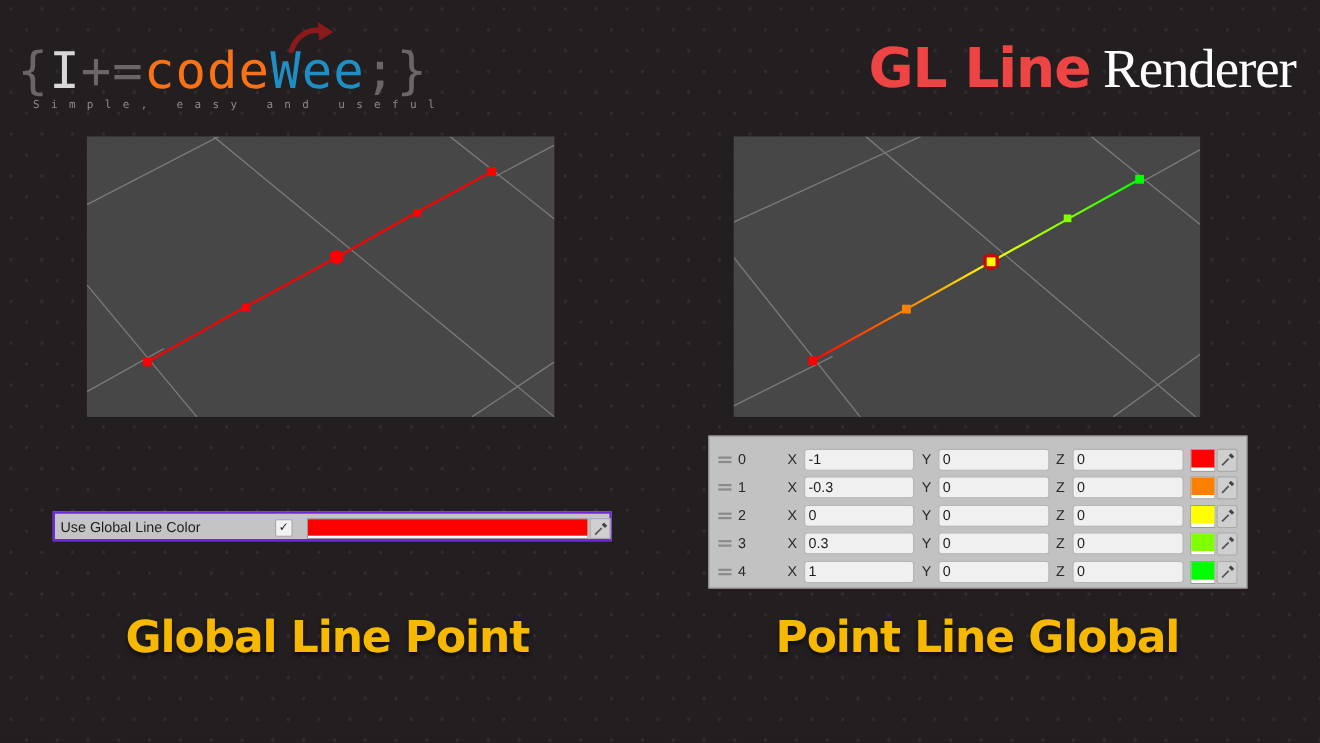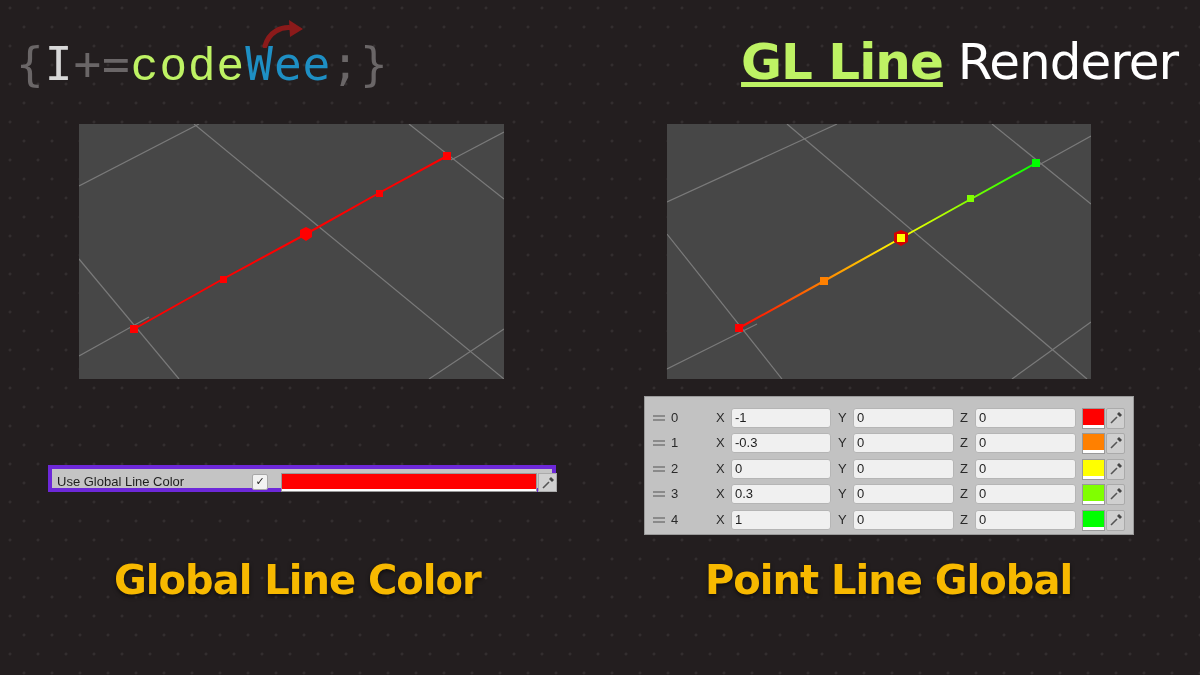--- a/index.html
+++ b/index.html
@@ -18,50 +18,50 @@
   
   .logo { position: absolute; left: 16px; top: 18px; width: 410px; height: 88px; }
   .logo-main {
     position: absolute; left: 0; top: 16px;
     font-family: "DejaVu Sans Mono", monospace;
     font-size: 46px; line-height: 60px; letter-spacing: 1px; white-space: nowrap;
   }
   .logo-main .brace { color: #6a6667; }
   .logo-main .i { color: #d8d8d8; }
   .logo-main .op { color: #6a6667; }
-  .logo-main .code { color: #bef264; font-family: Liberation Mono, monospace; }
+  .logo-main .code { color: #f97316; }
   .logo-main .wee { color: #1e8fc4; margin-top: 36px; }
   .logo-arrow { position: absolute; left: 245px; top: 0; width: 44px; height: 30px; }
   .logo-tag {
     position: absolute; left: 14px; top: 72px;
     font-family: "DejaVu Sans Mono", monospace;
     font-size: 10px; color: #8c8888; letter-spacing: 10.3px; white-space: nowrap;
   }
 
   
   .title {
     position: absolute; right: 22px; top: 24px;
     font-family: "DejaVu Sans", sans-serif;
     font-size: 50px; line-height: 76px; white-space: nowrap; letter-spacing: -1px;
   }
-  .title .accent { color: #bef264; font-weight: bold; text-decoration: underline; }
-  .title .rest { color: #ffffff; }
+  .title .accent { color: #ef4444; font-weight: bold; }
+  .title .rest { color: #ffffff; font-family: Liberation Serif, serif; }
 
   
   .viewport {
     position: absolute; background: #474747; overflow: hidden;
   }
   .viewport svg { display: block; }
   #vp-left { left: 79px; top: 124px; width: 425px; height: 255px; }
   #vp-right { left: 667px; top: 124px; width: 424px; height: 255px; }
 
   
   .global-bar {
     position: absolute; left: 48px; top: 465px; width: 508px; height: 27px;
-    background: #c4c4c4; border: 4px solid #6d28d9;
+    background: #c4c4c4; border: 2px solid #6d28d9;
   }
   .global-bar .label {
     position: absolute; left: 5px; top: 5px;
     font-family: "Liberation Sans", sans-serif; font-size: 13px; color: #1e1e1e;
   }
   .global-bar .checkbox {
     position: absolute; left: 200px; top: 5px; width: 16px; height: 16px;
     background: #f2f2f2; border: 1px solid #a8a8a8; border-radius: 2px;
     font-size: 11px; line-height: 14px; text-align: center; color: #222;
   }
@@ -131,20 +131,21 @@
 </style>
 </head>
 <body>
 
 <div class="logo">
   <svg class="logo-arrow" viewBox="0 0 44 30">
     <path d="M4 28 C8 14, 20 8, 32 10" stroke="#8b1a1a" stroke-width="5" fill="none" stroke-linecap="round"></path>
     <polygon points="28,2 42,11 29,19" fill="#8b1a1a"></polygon>
   </svg>
   <div class="logo-main"><span class="brace">{</span><span class="i">I</span><span class="op">+=</span><span class="code">code</span><span class="wee">Wee</span><span class="brace">;}</span></div>
+  <div class="logo-tag">Simple, easy and useful</div>
 </div>
 
 <div class="title"><span class="accent">GL Line</span><span class="rest"> Renderer</span></div>
 
 <div class="viewport" id="vp-left">
   <svg width="425" height="255">
     <g stroke="#7a7a7a" stroke-width="1.2" fill="none">
       <line x1="0" y1="62" x2="120" y2="0"></line>
       <line x1="115" y1="0" x2="425" y2="255"></line>
       <line x1="0" y1="135" x2="100" y2="255"></line>
@@ -304,14 +305,14 @@
       </div>
     <div class="picker">
         <svg width="14" height="14" viewBox="0 0 14 14">
           <path d="M2 12 L8 6" stroke="#555" stroke-width="1.6"></path>
           <path d="M8 3 L11 6 L13 4 L10 1 Z" fill="#444"></path>
         </svg>
       </div>
   </div>
 </div>
 
-<div class="caption" id="cap-left">Global Line Color</div>
+<div class="caption" id="cap-left">Global Line Point</div>
 <div class="caption" id="cap-right">Point Line Global</div>
 
 </body></html>

